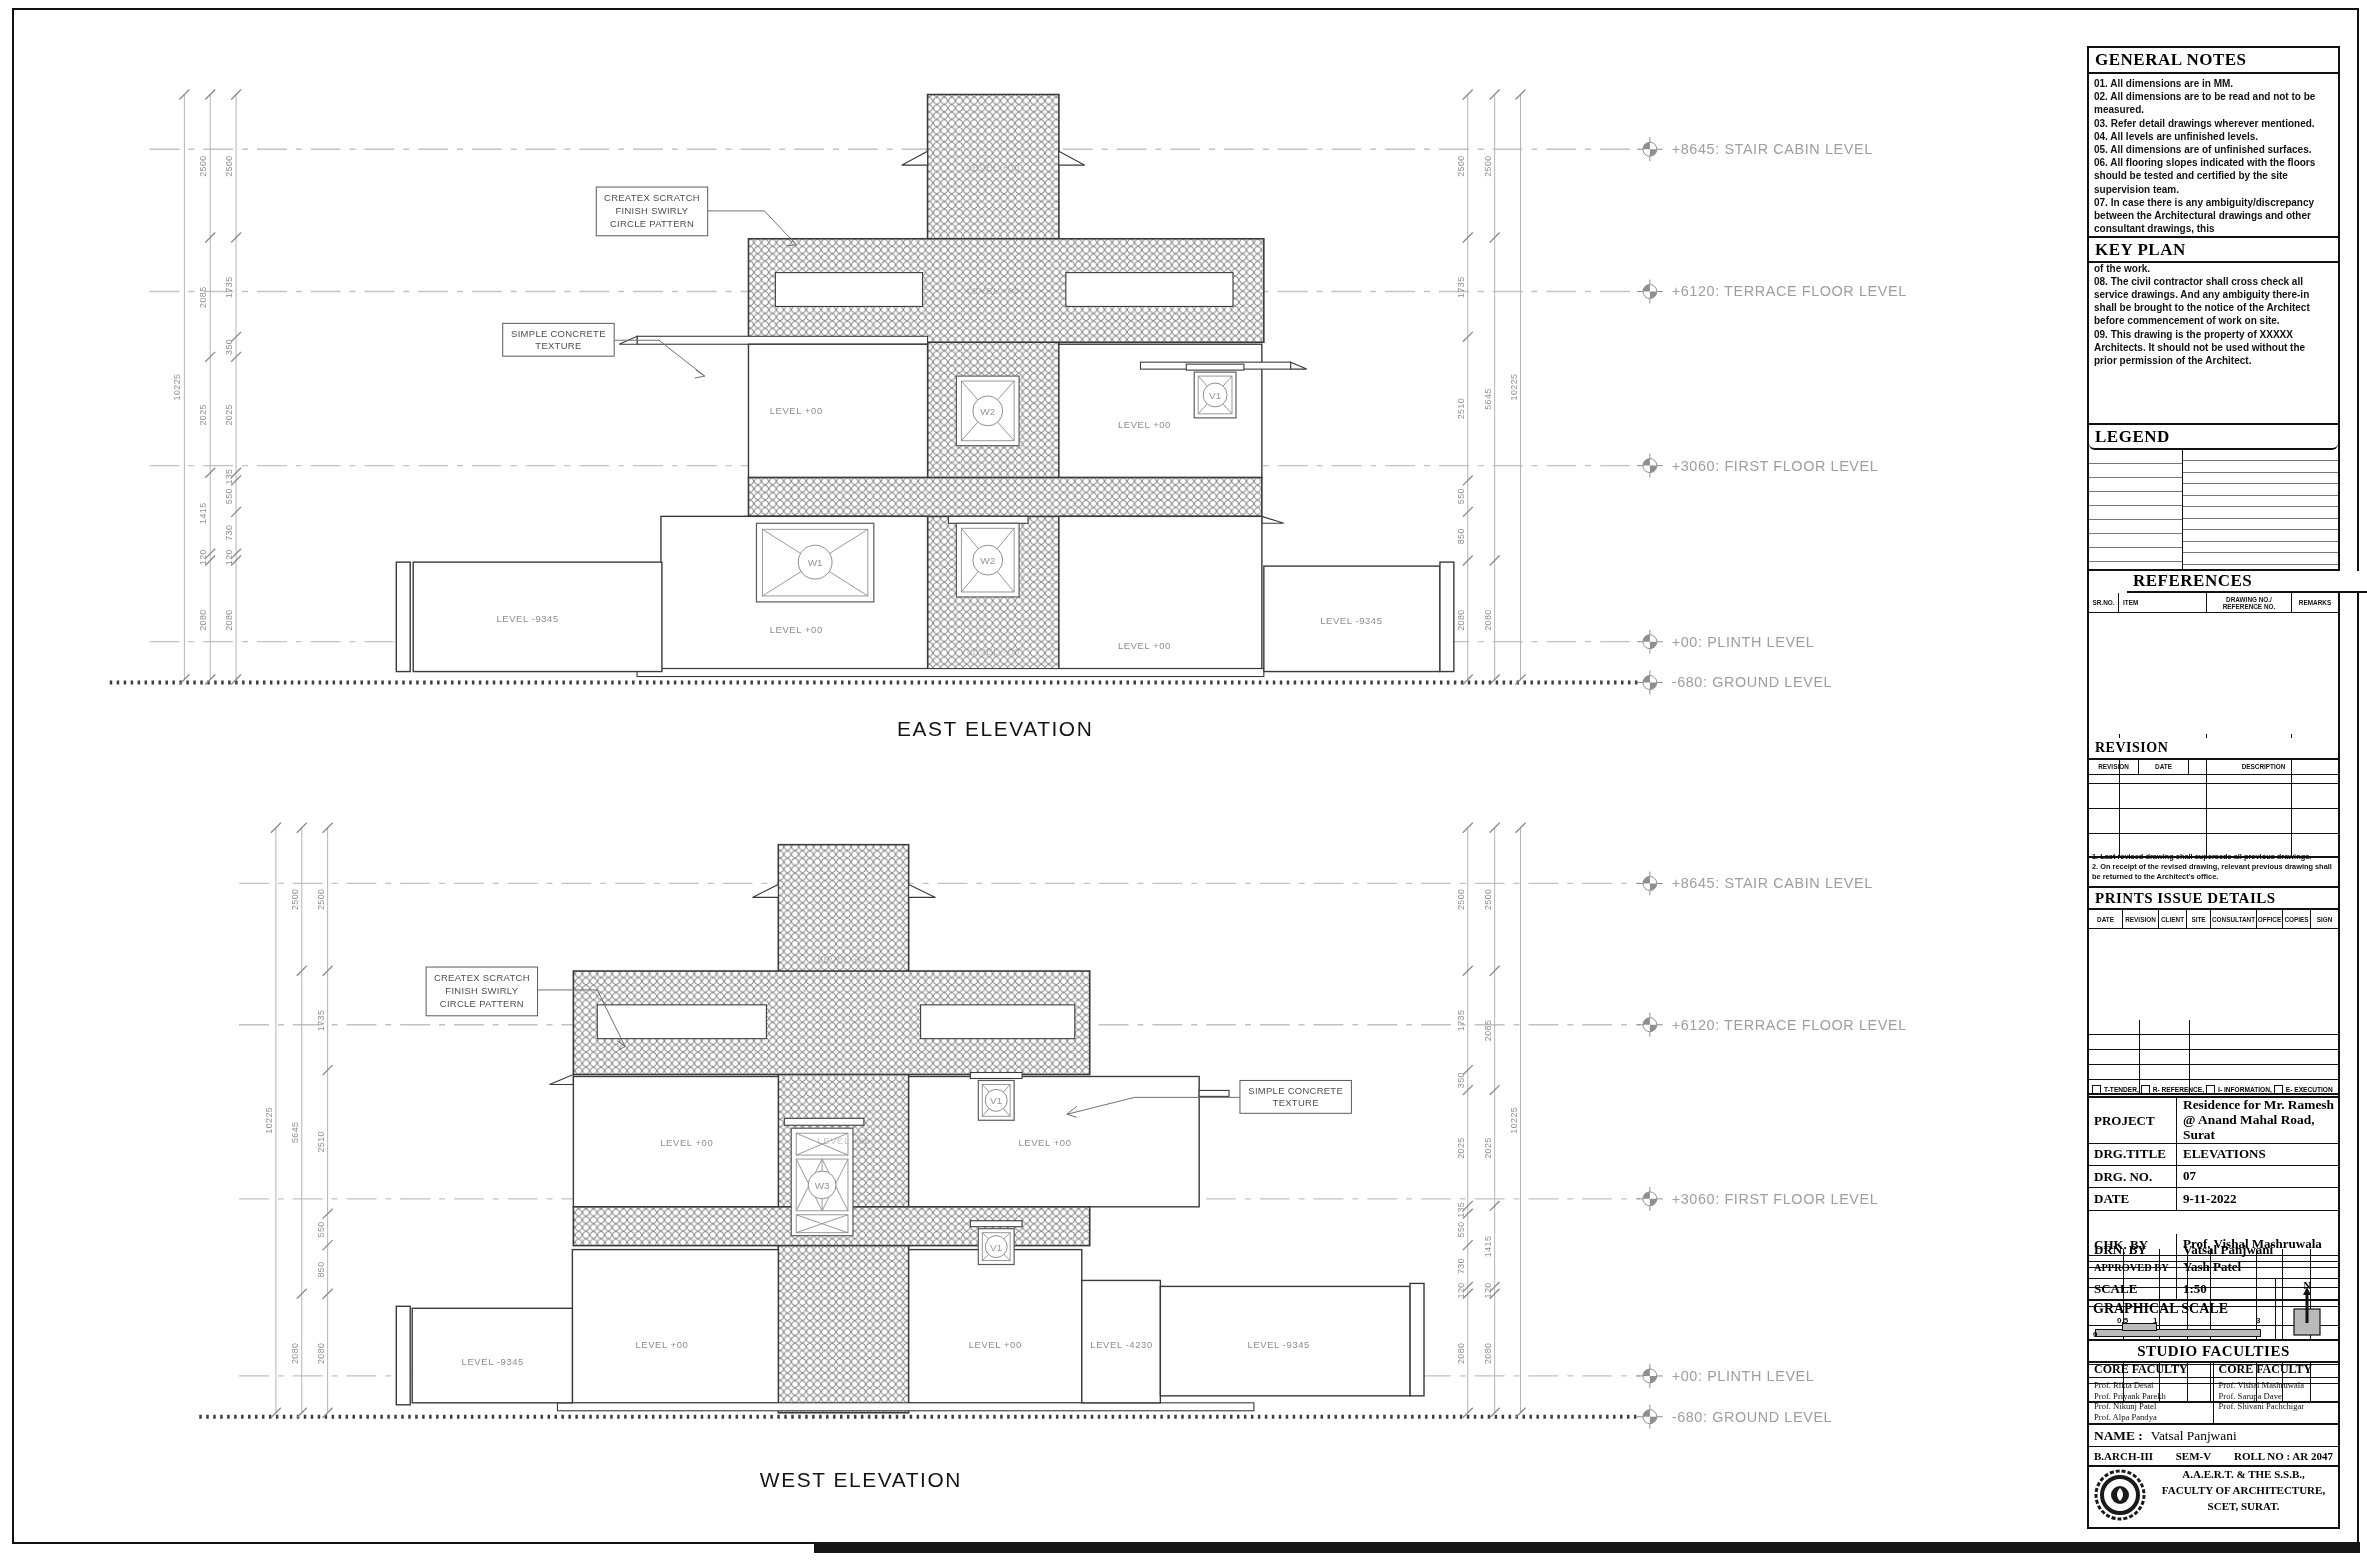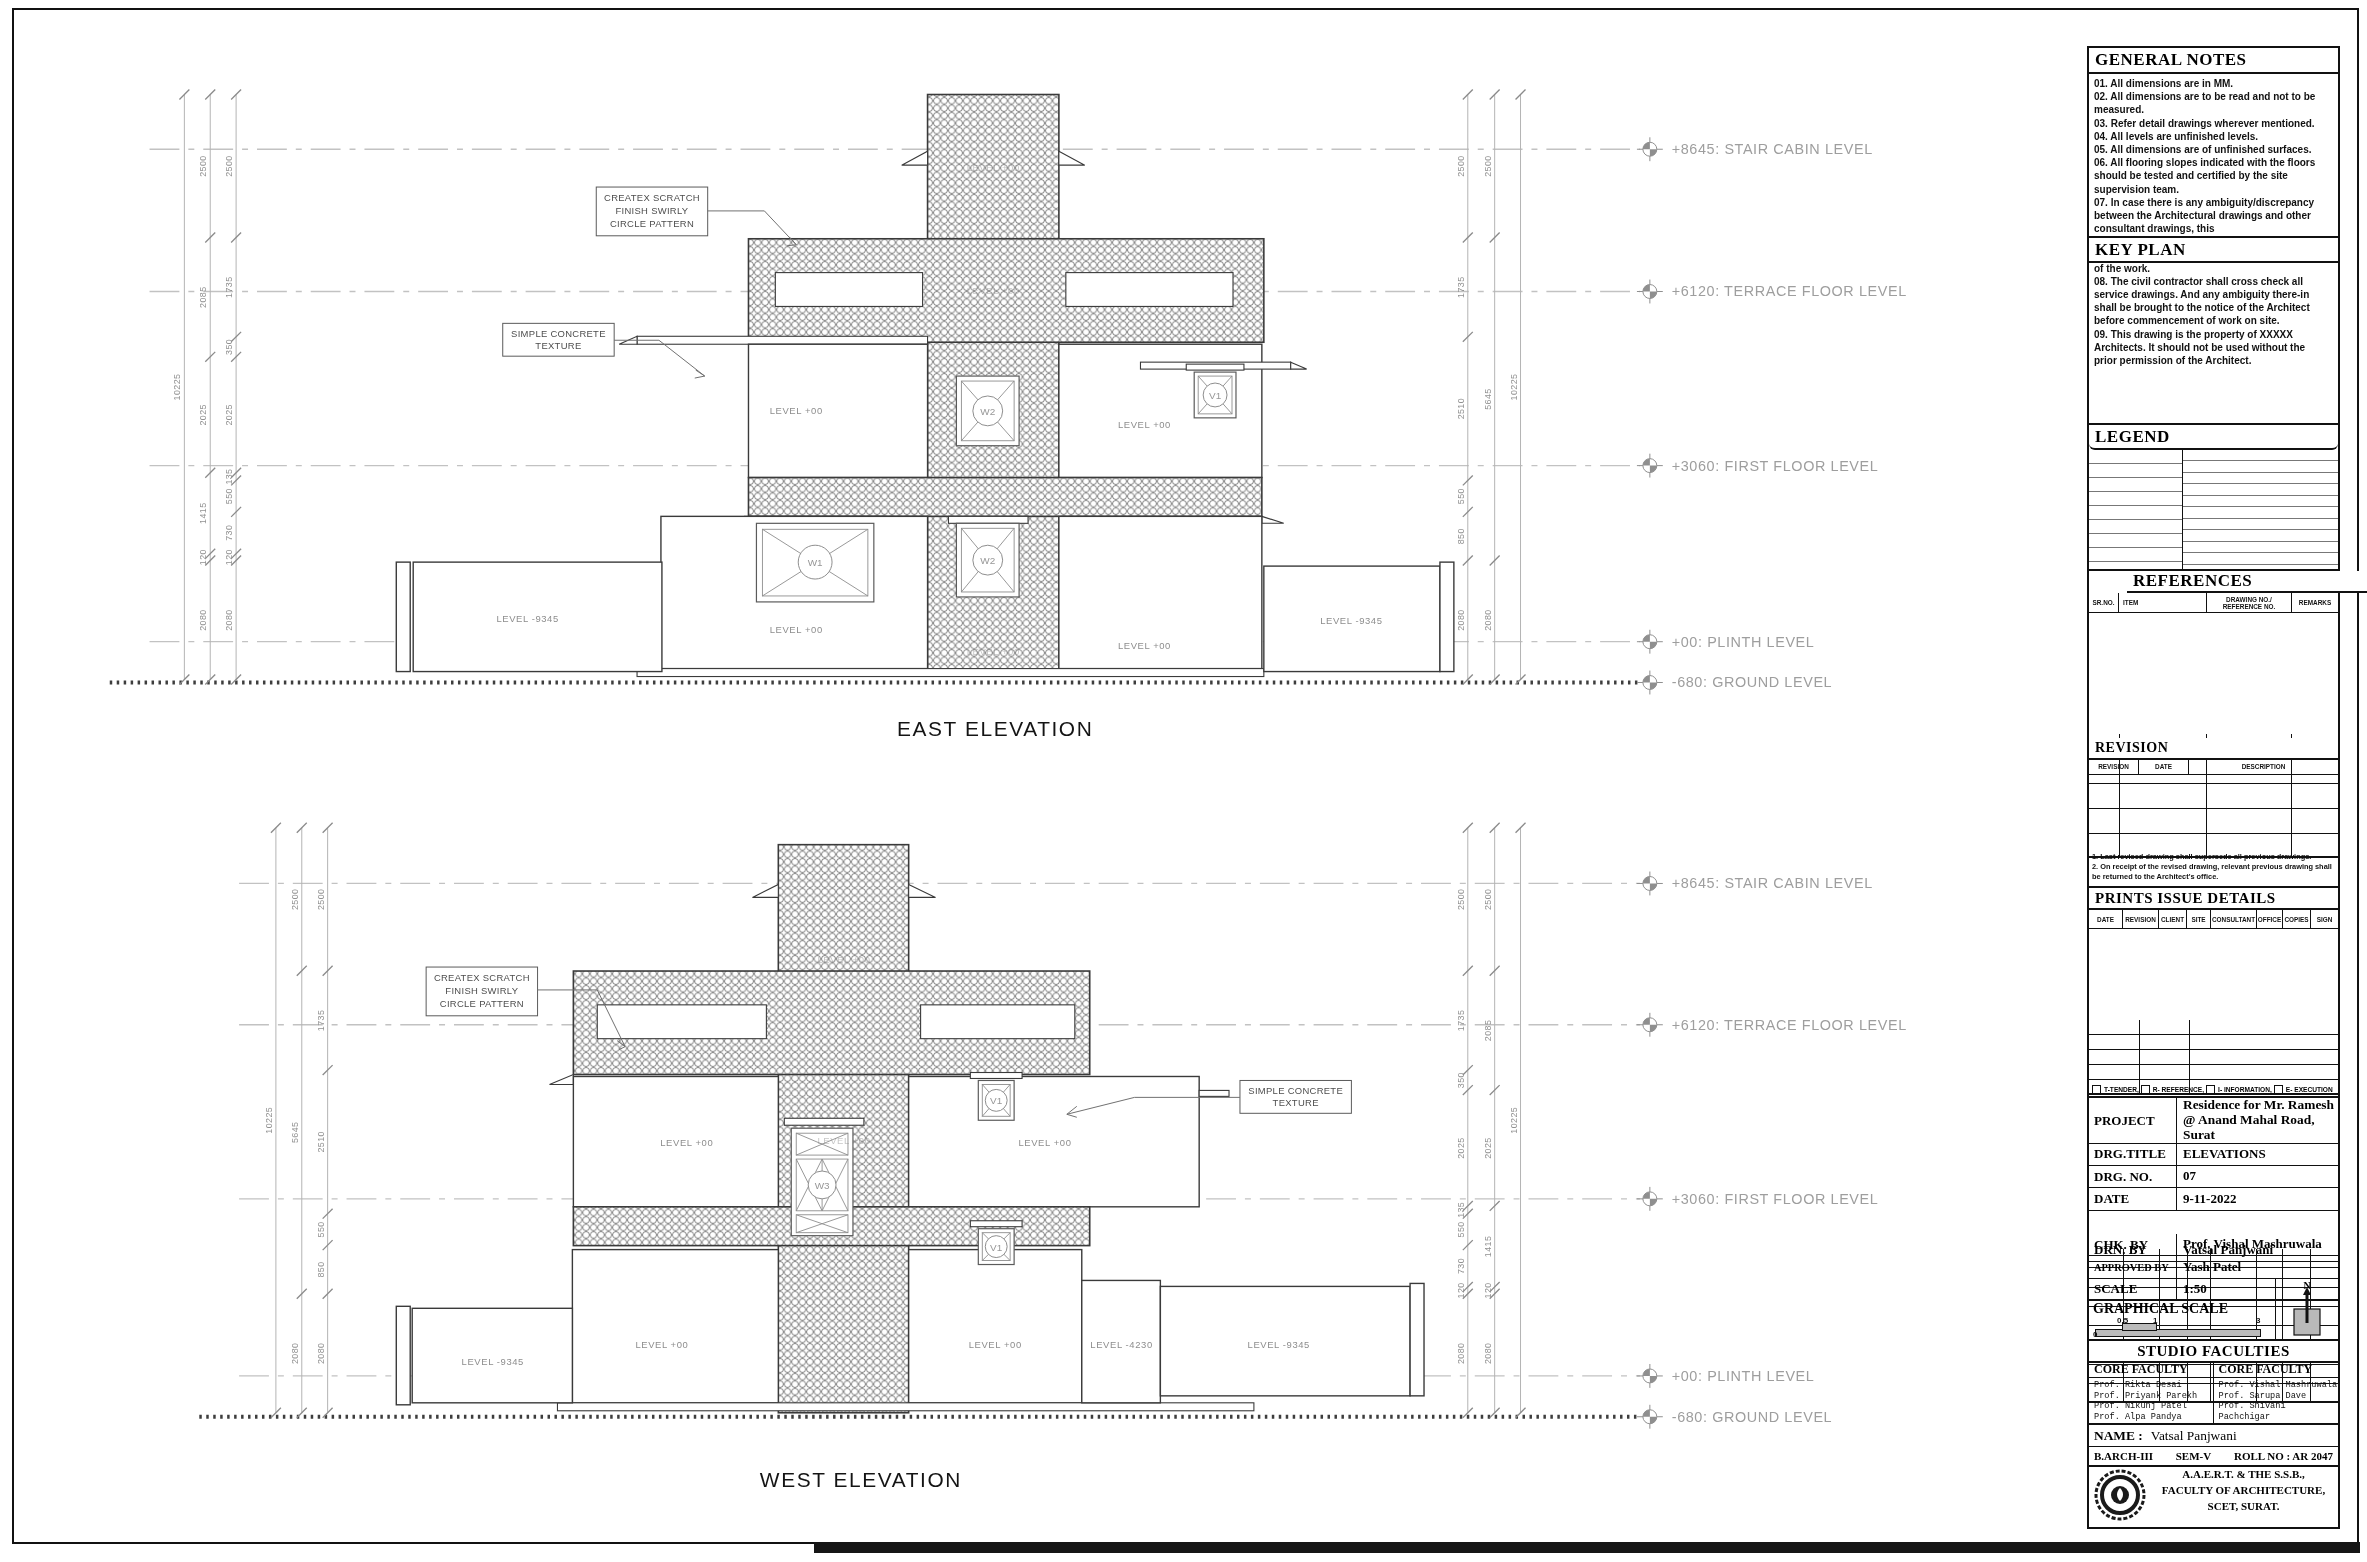--- a/index.html
+++ b/index.html
@@ -60,21 +60,21 @@
   .cb{display:inline-block;width:7px;height:7px;border:1px solid #111;margin-right:1px;flex:none;}
   .prow{display:flex;border-bottom:1.5px solid #111;}
   .plabel{width:88px;flex:none;font-weight:bold;font-size:13px;display:flex;align-items:center;
           padding-left:5px;border-right:1.5px solid #111;box-sizing:border-box;}
   .plabel.sm{font-size:10.4px;}
   .pval{flex:1;font-weight:bold;font-size:13px;display:flex;align-items:center;padding-left:6px;line-height:1.1;}
   .pval.big{font-size:13.4px;}
   .gs-num{position:absolute;top:-11px;font-family:"Liberation Sans",sans-serif;
           font-size:8px;font-weight:bold;color:#111;}
   .fac-h{font-weight:bold;font-size:12px;border-bottom:1.5px solid #111;padding-left:5px;}
-  .fac-list{font-family:Liberation Mono, monospace;font-size:8.6px;color:#111;
+  .fac-list{font-family:Liberation Serif, serif;font-size:8.6px;color:#111;
             padding:2px 0 0 5px;line-height:1.25;}
   .centered{display:flex;align-items:center;}
 </style>
 </head>
 <body>
 
 <div id="sheet">
   <div id="border"></div>
 
   <svg id="drawing" width="2075" height="1562" viewBox="0 0 2085 1570">

